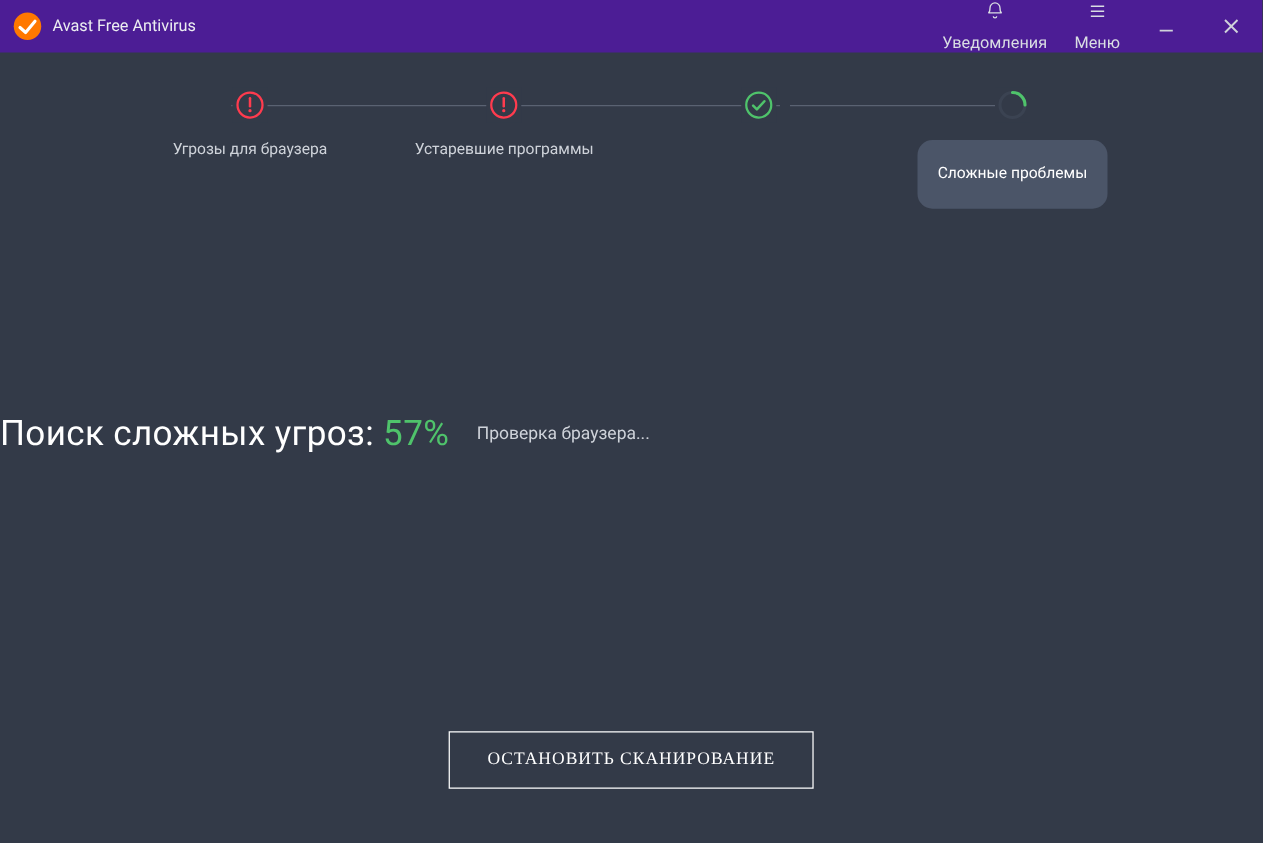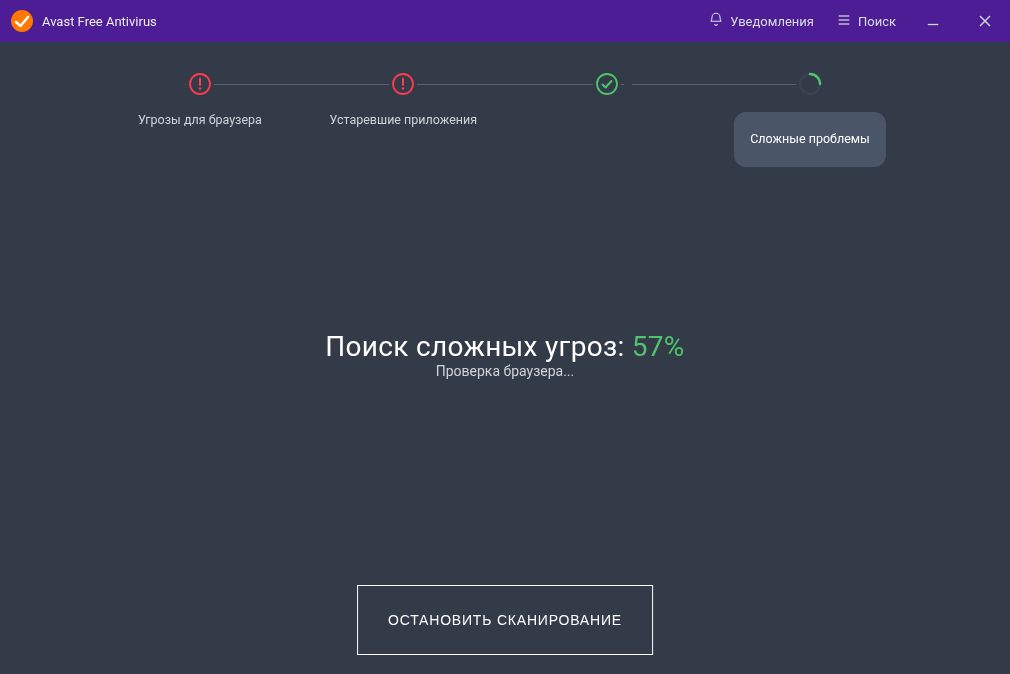--- a/index.html
+++ b/index.html
@@ -40,20 +40,21 @@
     align-items: center;
     gap: 22px;
   }
   .tb-btn {
     display: flex;
     align-items: center;
     gap: 6px;
     font-size: 13px;
     color: #d9dde3;
     cursor: pointer;
+    flex-direction: column;
   }
   .tb-btn svg { width: 16px; height: 16px; }
   .win-ctrl {
     width: 30px;
     height: 30px;
     display: flex;
     align-items: center;
     justify-content: center;
     cursor: pointer;
   }
@@ -106,22 +107,23 @@
   .c1 { left: 185px; right: 608px; }
   .c2 { left: 409px; right: 386px; }
   .c3 { left: 632px; right: 188px; }
 
   
   .main {
     position: absolute;
     top: 330px;
     left: 0; right: 0;
     display: flex;
-    flex-direction: column;
-    align-items: center;
+    flex-direction: row;
+    align-items: center;
+    gap: 22px;
   }
   .headline {
     font-size: 28px;
     font-weight: 400;
     color: #fff;
     letter-spacing: 0.3px;
   }
   .headline .pct { color: #4fc36b; }
   .subhead {
     font-size: 14px;
@@ -130,23 +132,23 @@
   .stop-btn {
     position: absolute;
     left: 50%;
     top: 585px;
     transform: translateX(-50%);
     border: 1px solid #ffffff;
     background: transparent;
     color: #fff;
     font-size: 14px;
     letter-spacing: 0.8px;
-    padding: 26px 30px;
+    padding: 14px 30px;
     cursor: pointer;
-    font-family: Liberation Sans, sans-serif;
+    font-family: Liberation Serif, serif;
   }
 
   
   .circle-icon { width: 24px; height: 24px; }
   @keyframes spin { to { transform: rotate(360deg); } }
   .spinner { animation: spin 1.2s linear infinite; transform-origin: 50% 50%; }
 </style>
 </head>
 <body>
 
@@ -171,21 +173,21 @@
       <span>Уведомления</span>
     </div>
     <div class="tb-btn">
       <span>
         <svg viewBox="0 0 24 24" stroke="#d9dde3" stroke-width="1.8">
           <line x1="4" y1="6" x2="20" y2="6"></line>
           <line x1="4" y1="12" x2="20" y2="12"></line>
           <line x1="4" y1="18" x2="20" y2="18"></line>
         </svg>
       </span>
-      <span>Поиск</span>
+      <span>Меню</span>
     </div>
     <div class="win-ctrl">
       <svg viewBox="0 0 16 16" stroke-width="1.5">
           <line x1="2" y1="12" x2="14" y2="12"></line>
         </svg>
     </div>
     <div class="win-ctrl win-close">
       <svg viewBox="0 0 16 16" stroke-width="1.5">
         <line x1="3" y1="3" x2="13" y2="13"></line>
         <line x1="13" y1="3" x2="3" y2="13"></line>
@@ -211,21 +213,21 @@
   </div>
 
   <div class="step">
     <span class="icon-wrap">
       <svg class="circle-icon" viewBox="0 0 24 24">
         <circle cx="12" cy="12" r="10" fill="none" stroke="#ff3b4e" stroke-width="1.8"></circle>
         <line x1="12" y1="6.5" x2="12" y2="13" stroke="#ff3b4e" stroke-width="2" stroke-linecap="round"></line>
         <circle cx="12" cy="16.5" r="1.3" fill="#ff3b4e"></circle>
       </svg>
     </span>
-    <span class="step-label">Устаревшие приложения</span>
+    <span class="step-label">Устаревшие программы</span>
   </div>
 
   <div class="step">
     <span class="icon-wrap">
       <svg class="circle-icon" viewBox="0 0 24 24">
         <circle cx="12" cy="12" r="10" fill="none" stroke="#4fc36b" stroke-width="1.8"></circle>
         <path d="M7.5 12.5 L10.5 15.5 L16.5 9" fill="none" stroke="#4fc36b" stroke-width="2" stroke-linecap="round" stroke-linejoin="round"></path>
       </svg>
     </span>
   </div>

